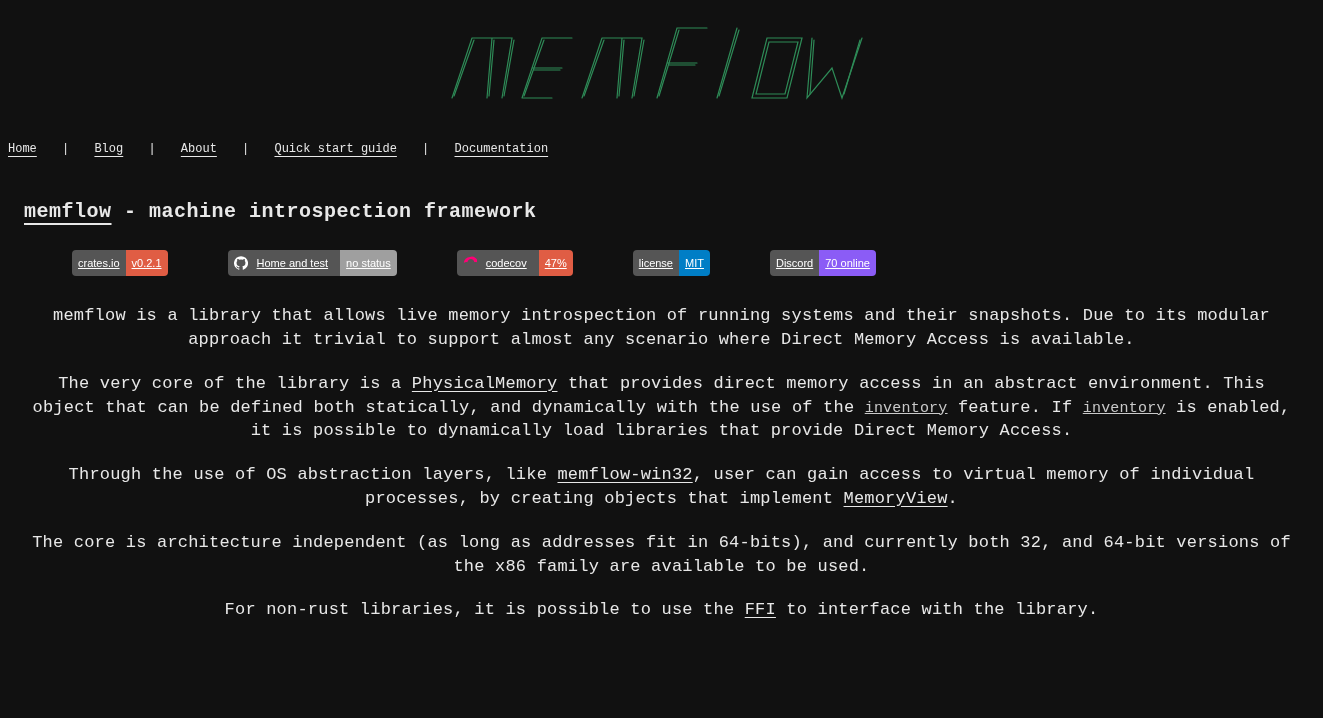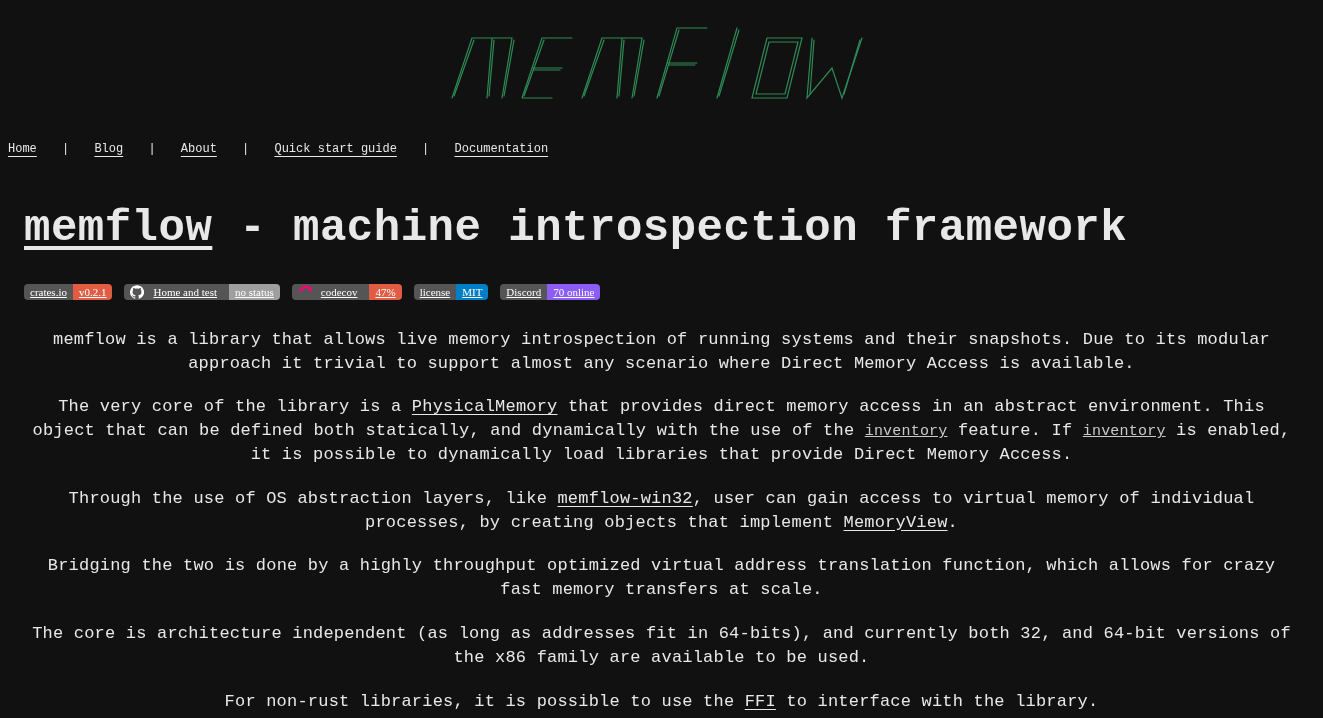--- a/index.html
+++ b/index.html
@@ -39,46 +39,47 @@
     }
     .nav-sep {
       color: #e8e8e8;
       margin: 0 18px;
       display: inline-block;
     }
     .content {
       padding: 0 24px 24px 24px;
     }
     h1 {
-      font-size: 44px;
+      font-size: 20px;
       font-weight: bold;
       margin-bottom: 24px;
       letter-spacing: 0.5px;
     }
     h1 a {
       color: #e8e8e8;
       text-decoration: underline;
       text-underline-offset: 6px;
     }
     .badges {
       display: flex;
       gap: 12px;
       margin-bottom: 28px;
       flex-wrap: wrap;
     }
     .badge {
       display: inline-flex;
       align-items: stretch;
-      height: 16px;
+      height: 26px;
       border-radius: 4px;
       overflow: hidden;
-      font-family: Liberation Serif, serif;
+      font-family: Liberation Sans, sans-serif;
       font-size: 11px;
       line-height: 20px;
       color: #fff;
+      margin-left: 48px;
     }
     .badge span {
       display: inline-flex;
       align-items: center;
       padding: 0 6px;
     }
     .badge .left {
       background: #555;
     }
     .badge .right-orange { background: #e05d44; }
@@ -194,21 +195,20 @@
     <p>memflow is a library that allows live memory introspection of running systems and their snapshots. Due to its modular approach it trivial to support almost any scenario where Direct Memory Access is available.</p>
 
     <p>
       <span>The very core of the library is a </span><a href="#" class="ilink">PhysicalMemory</a><span> that provides direct memory access in an abstract environment. This object that can be defined both statically, and dynamically with the use of the </span><span class="code-inline">inventory</span><span> feature. If </span><span class="code-inline">inventory</span><span> is enabled, it is possible to dynamically load libraries that provide Direct Memory Access.</span>
     </p>
 
     <p>
       <span>Through the use of OS abstraction layers, like </span><a href="#" class="ilink">memflow-win32</a><span>, user can gain access to virtual memory of individual processes, by creating objects that implement </span><a href="#" class="ilink">MemoryView</a><span>.</span>
     </p>
 
-    <p>Bridging the two is done by a highly throughput optimized virtual address translation function, which allows for crazy fast memory transfers at scale.</p>
 
     <p>The core is architecture independent (as long as addresses fit in 64-bits), and currently both 32, and 64-bit versions of the x86 family are available to be used.</p>
 
     <p>
       <span>For non-rust libraries, it is possible to use the </span><a href="#" class="ilink">FFI</a><span> to interface with the library.</span>
     </p>
   </div>
 </div>
 
 </body></html>

